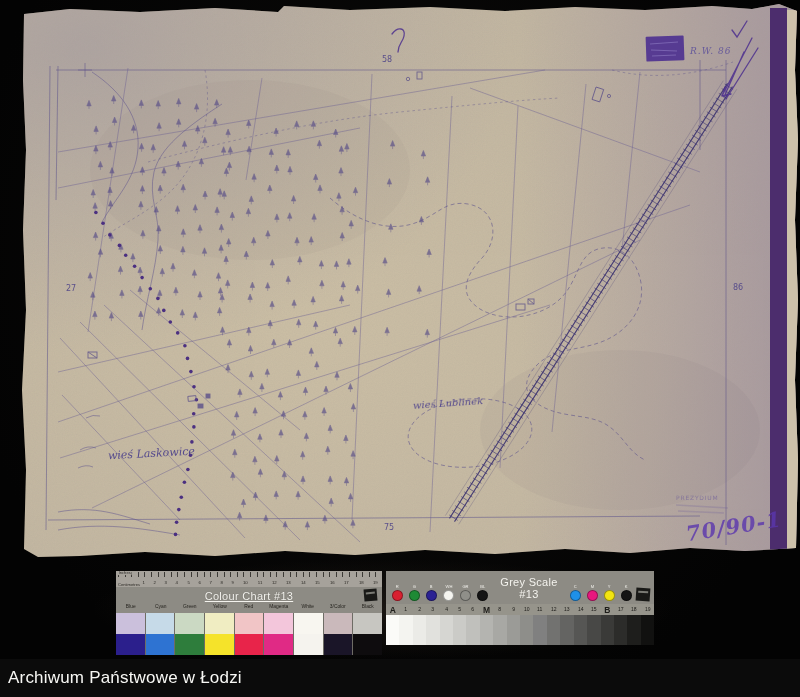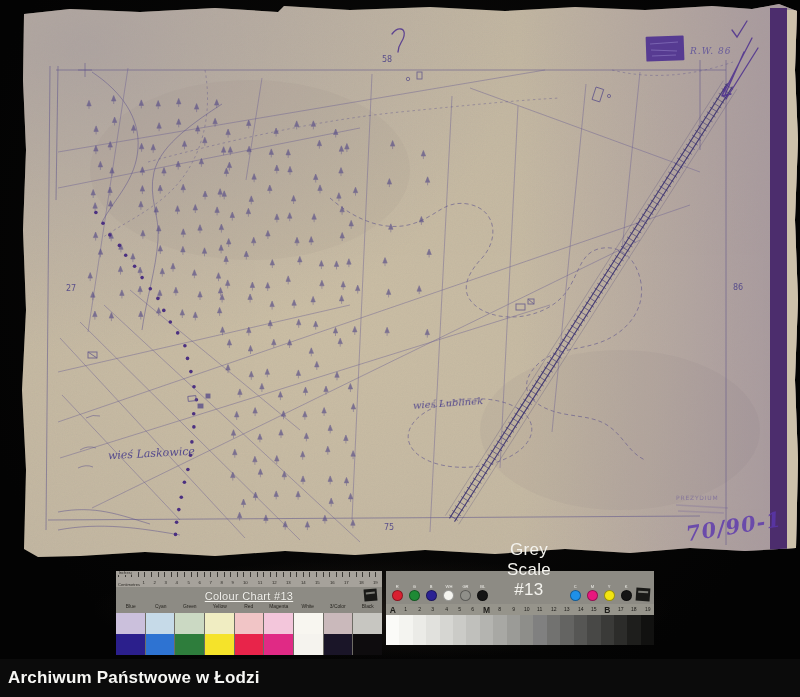--- a/index.html
+++ b/index.html
@@ -43,31 +43,31 @@
   .logo-patch::after{content:"";display:block;margin:3px 2px 1px 2px;height:2px;background:#7a7a74;}
   .cc-cols{height:9px;background:#8d8b84;display:flex;}
   .cc-cols span{flex:1;text-align:center;font-size:7px;transform:scale(.7);transform-origin:center top;color:#26241f;}
   .cc-row{flex:1;display:flex;gap:1px;background:#6e6c65;}
   .cc-row .sw{flex:1;}
   .grey-chart{position:absolute;left:386px;top:571px;width:268px;height:74px;display:flex;flex-direction:column;}
   .gs-head{height:30px;background:#8d8b84;display:flex;align-items:flex-end;padding:0 4px 3px 4px;gap:2px;position:relative;}
   .gs-dot-w{display:flex;flex-direction:column;align-items:center;width:15px;}
   .gs-dot-label{font-size:6px;transform:scale(.68);color:#f2f1ec;height:7px;line-height:7px;}
   .gs-dot{width:11px;height:11px;border-radius:50%;border:1px solid rgba(0,0,0,.35);box-sizing:border-box;}
-  .gs-title{flex:1;text-align:center;color:#f4f3ee;font-size:17px;padding-bottom:1px;letter-spacing:.3px;}
+  .gs-title{flex:1;text-align:center;color:#f4f3ee;font-size:11px;padding-bottom:1px;letter-spacing:.3px;}
   .gs-logo{position:static;width:14px;height:13px;background:#191917;transform:rotate(4deg);}
   .gs-logo::after{content:"";display:block;margin:3px 2px 1px 2px;height:2px;background:#7a7a74;}
   .gs-nums{height:11px;background:#96948b;display:flex;align-items:center;}
   .gs-nums span{flex:1;text-align:center;font-size:6.5px;transform:scale(.78);color:#1e1d1a;}
   .gs-nums span.big{font-size:8.5px;font-weight:bold;transform:none;}
   .gs-steps{flex:1;display:flex;}
   .gs-steps div{flex:1;}
   
   .footer{position:absolute;left:0;top:659px;width:800px;height:38px;background:#0b0b0b;display:flex;align-items:center;}
-  .footer span{color:#f7f7f4;font-size:17px;font-weight:bold;margin-left:8px;letter-spacing:.2px;}
+  .footer span{color:#f7f7f4;font-size:17px;font-weight:normal;margin-left:8px;letter-spacing:.2px;}
 </style>
 </head>
 <body>
 
 <div id="stage">
 
   <svg id="map-svg" width="800" height="697" viewBox="0 0 800 697">
     <defs>
       <path id="paperP" d="M24,14 L70,9 L140,12 L215,8 L278,12 L284,6 L350,10 L430,7 L505,11 L575,7 L645,10 L712,6 L752,9 L779,4 L797,11 L795,70 L798,140 L795,220 L798,300 L795,380 L798,460 L796,548 L745,551 L690,548 L630,553 L565,549 L495,554 L425,550 L355,555 L285,551 L215,556 L145,552 L80,556 L38,557 L24,549 L26,470 L22,390 L26,310 L23,230 L26,150 L23,80 Z"></path>
       <clipPath id="pclip">

